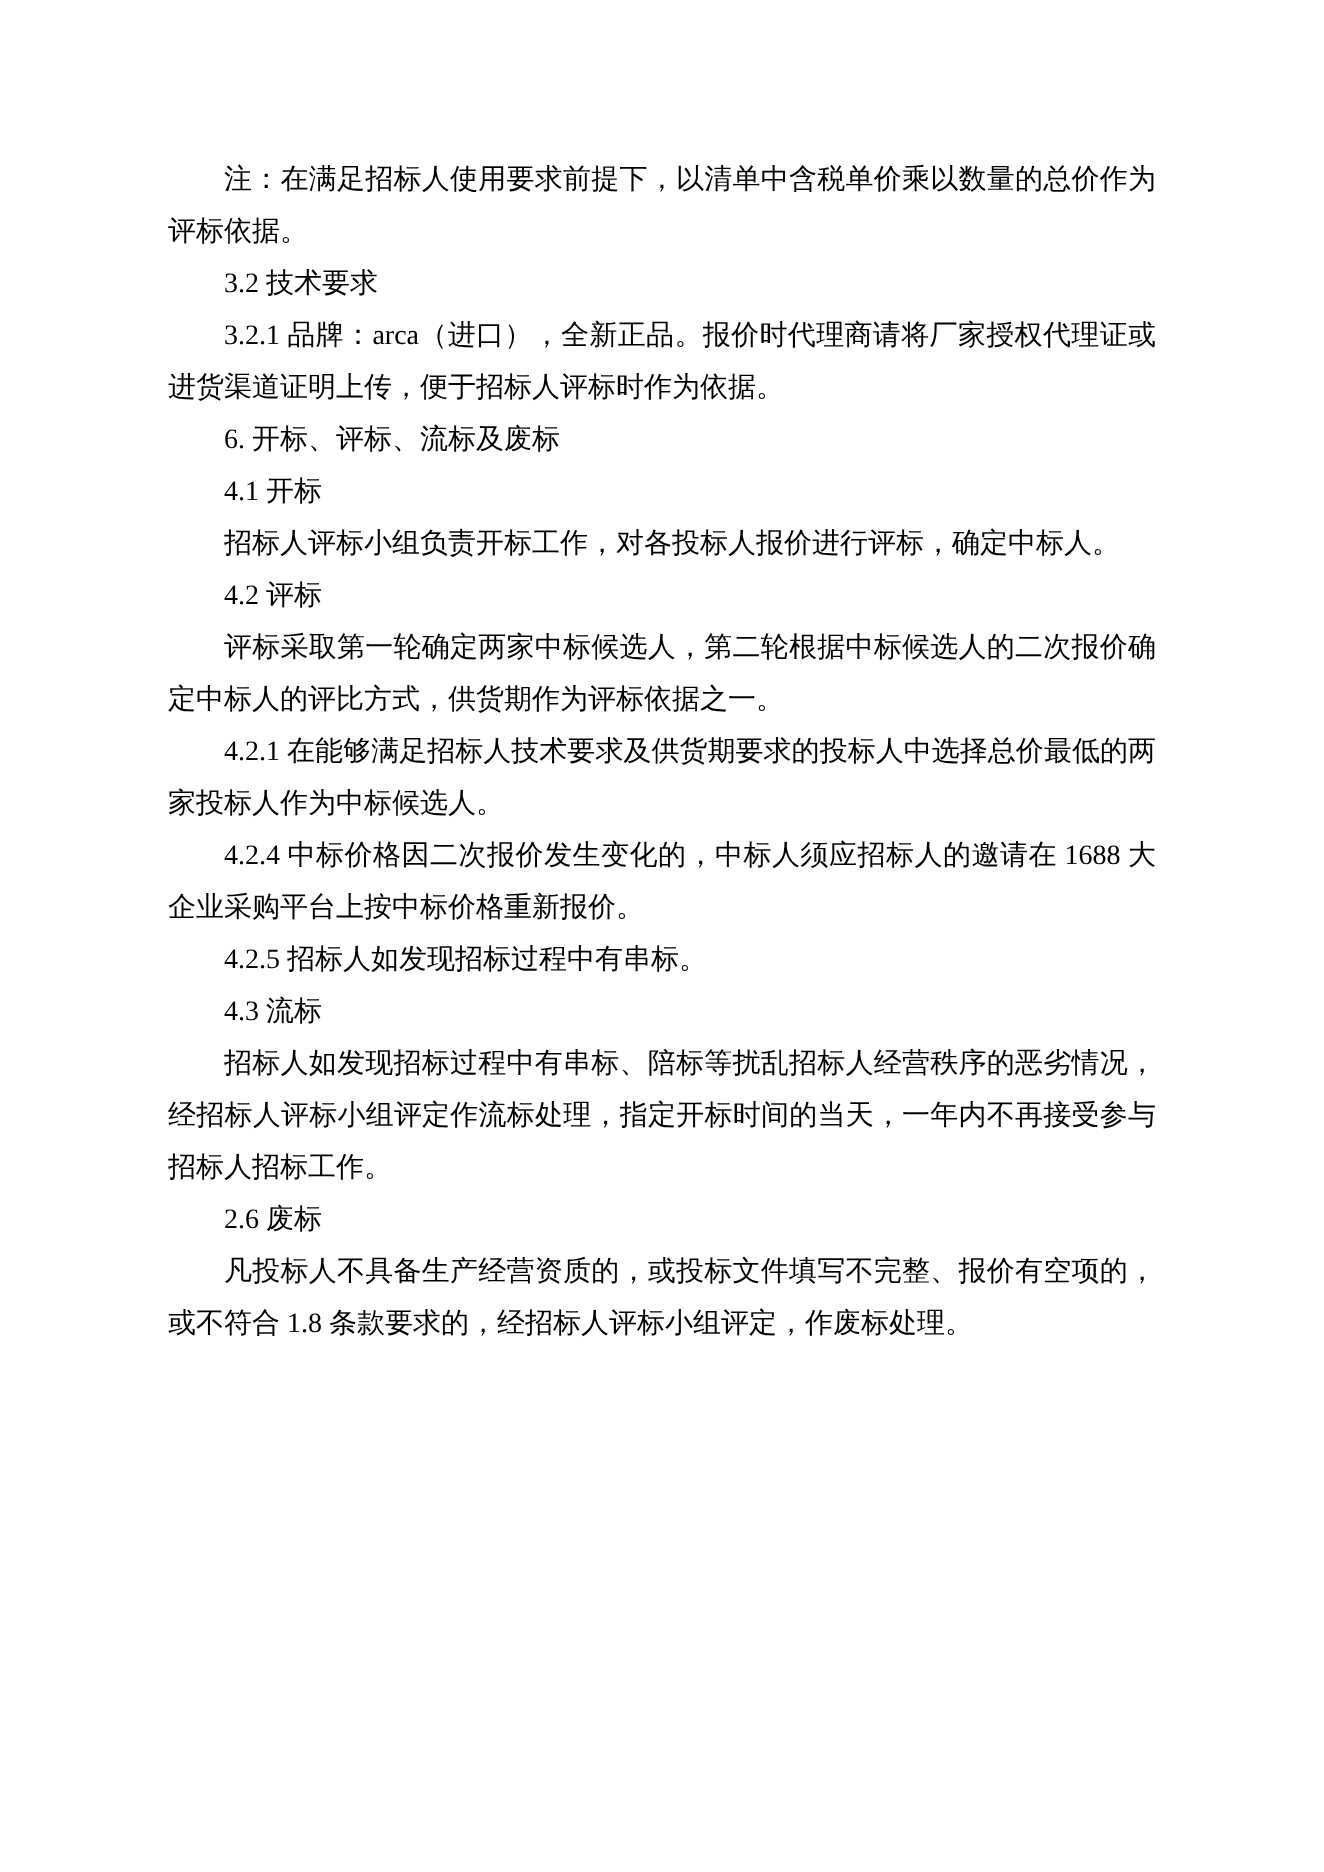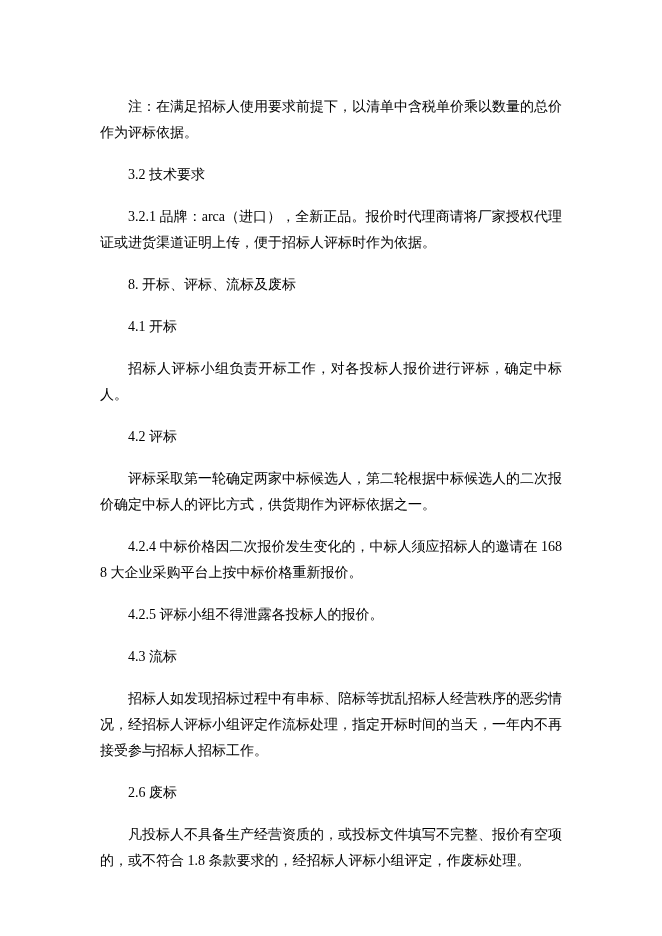--- a/index.html
+++ b/index.html
@@ -15,40 +15,41 @@
     padding: 78px 84px 0 84px;
     overflow: hidden;
   }
   .doc {
     font-family: "Liberation Serif", "DejaVu Serif", serif;
     font-size: 14px;
     line-height: 26px;
     color: #000000;
   }
   .doc p {
-    margin: 16px;
+    margin: 0;
     padding: 0;
     text-indent: 2em;
     text-align: justify;
     word-break: break-all;
   }
 </style>
 </head>
 <body>
 
 <div class="page">
   <div class="doc">
       <p>注：在满足招标人使用要求前提下，以清单中含税单价乘以数量的总价作为评标依据。</p>
       <p>3.2 技术要求</p>
       <p>3.2.1 品牌：arca（进口），全新正品。报价时代理商请将厂家授权代理证或进货渠道证明上传，便于招标人评标时作为依据。</p>
-      <p>8. 开标、评标、流标及废标</p>
+      <p>6. 开标、评标、流标及废标</p>
       <p>4.1 开标</p>
       <p>招标人评标小组负责开标工作，对各投标人报价进行评标，确定中标人。</p>
       <p>4.2 评标</p>
       <p>评标采取第一轮确定两家中标候选人，第二轮根据中标候选人的二次报价确定中标人的评比方式，供货期作为评标依据之一。</p>
+      <p>4.2.1 在能够满足招标人技术要求及供货期要求的投标人中选择总价最低的两家投标人作为中标候选人。</p>
       <p>4.2.4 中标价格因二次报价发生变化的，中标人须应招标人的邀请在 1688 大企业采购平台上按中标价格重新报价。</p>
-      <p>4.2.5 评标小组不得泄露各投标人的报价。</p>
+      <p>4.2.5 招标人如发现招标过程中有串标。</p>
       <p>4.3 流标</p>
       <p>招标人如发现招标过程中有串标、陪标等扰乱招标人经营秩序的恶劣情况，经招标人评标小组评定作流标处理，指定开标时间的当天，一年内不再接受参与招标人招标工作。</p>
       <p>2.6 废标</p>
       <p>凡投标人不具备生产经营资质的，或投标文件填写不完整、报价有空项的，或不符合 1.8 条款要求的，经招标人评标小组评定，作废标处理。</p>
     </div>
 </div>
 
 </body></html>

